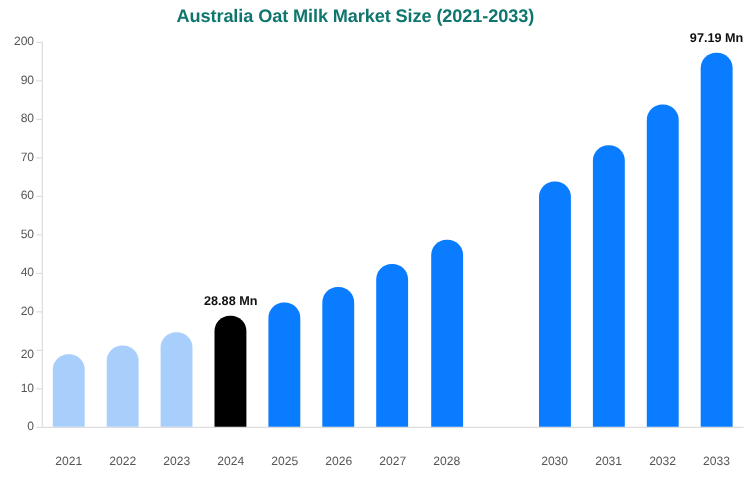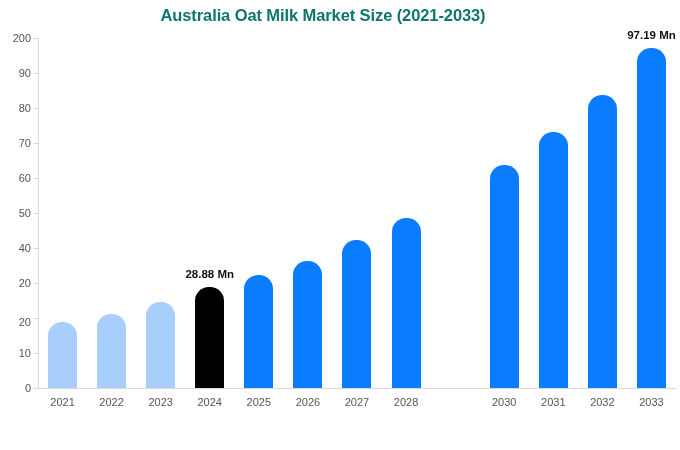--- a/index.html
+++ b/index.html
@@ -84,21 +84,21 @@
   }
   .bar {
     position: absolute;
     bottom: 0;
     left: 0;
     width: 100%;
     border-radius: 14px 14px 0 0;
   }
   .xtick {
     position: absolute;
-    top: 358px;
+    top: 376px;
     width: 100%;
     text-align: center;
     font-size: 11px;
     color: #555555;
   }
   .bar-label {
     position: absolute;
     width: 120px;
     text-align: center;
     font-size: 11.5px;

